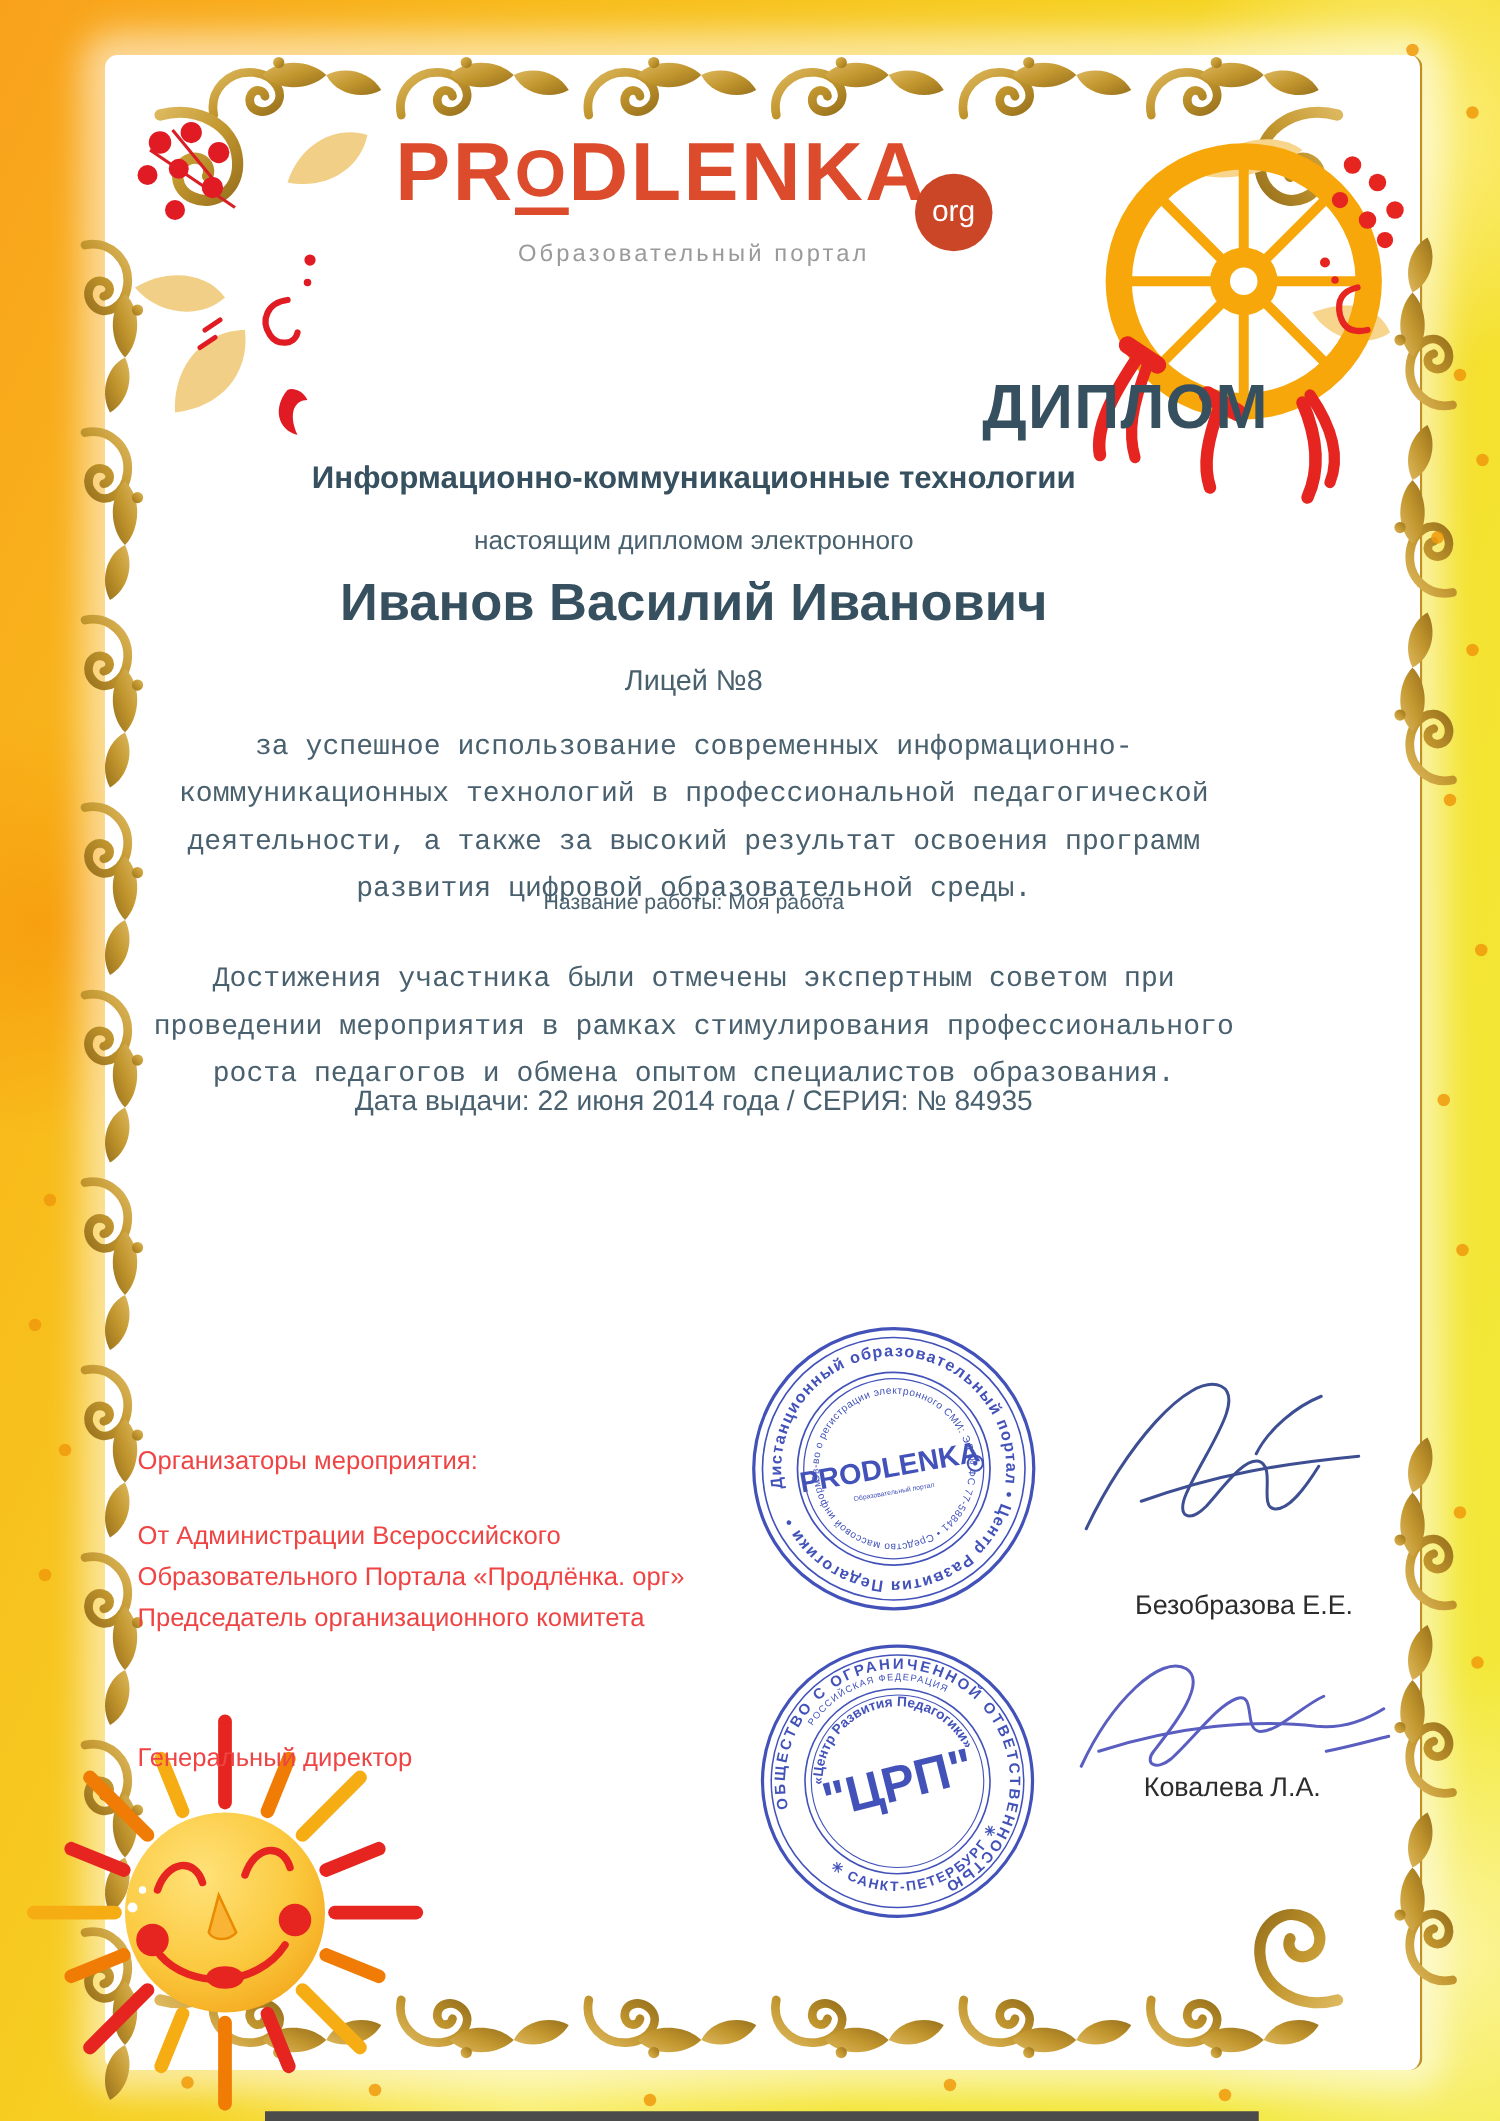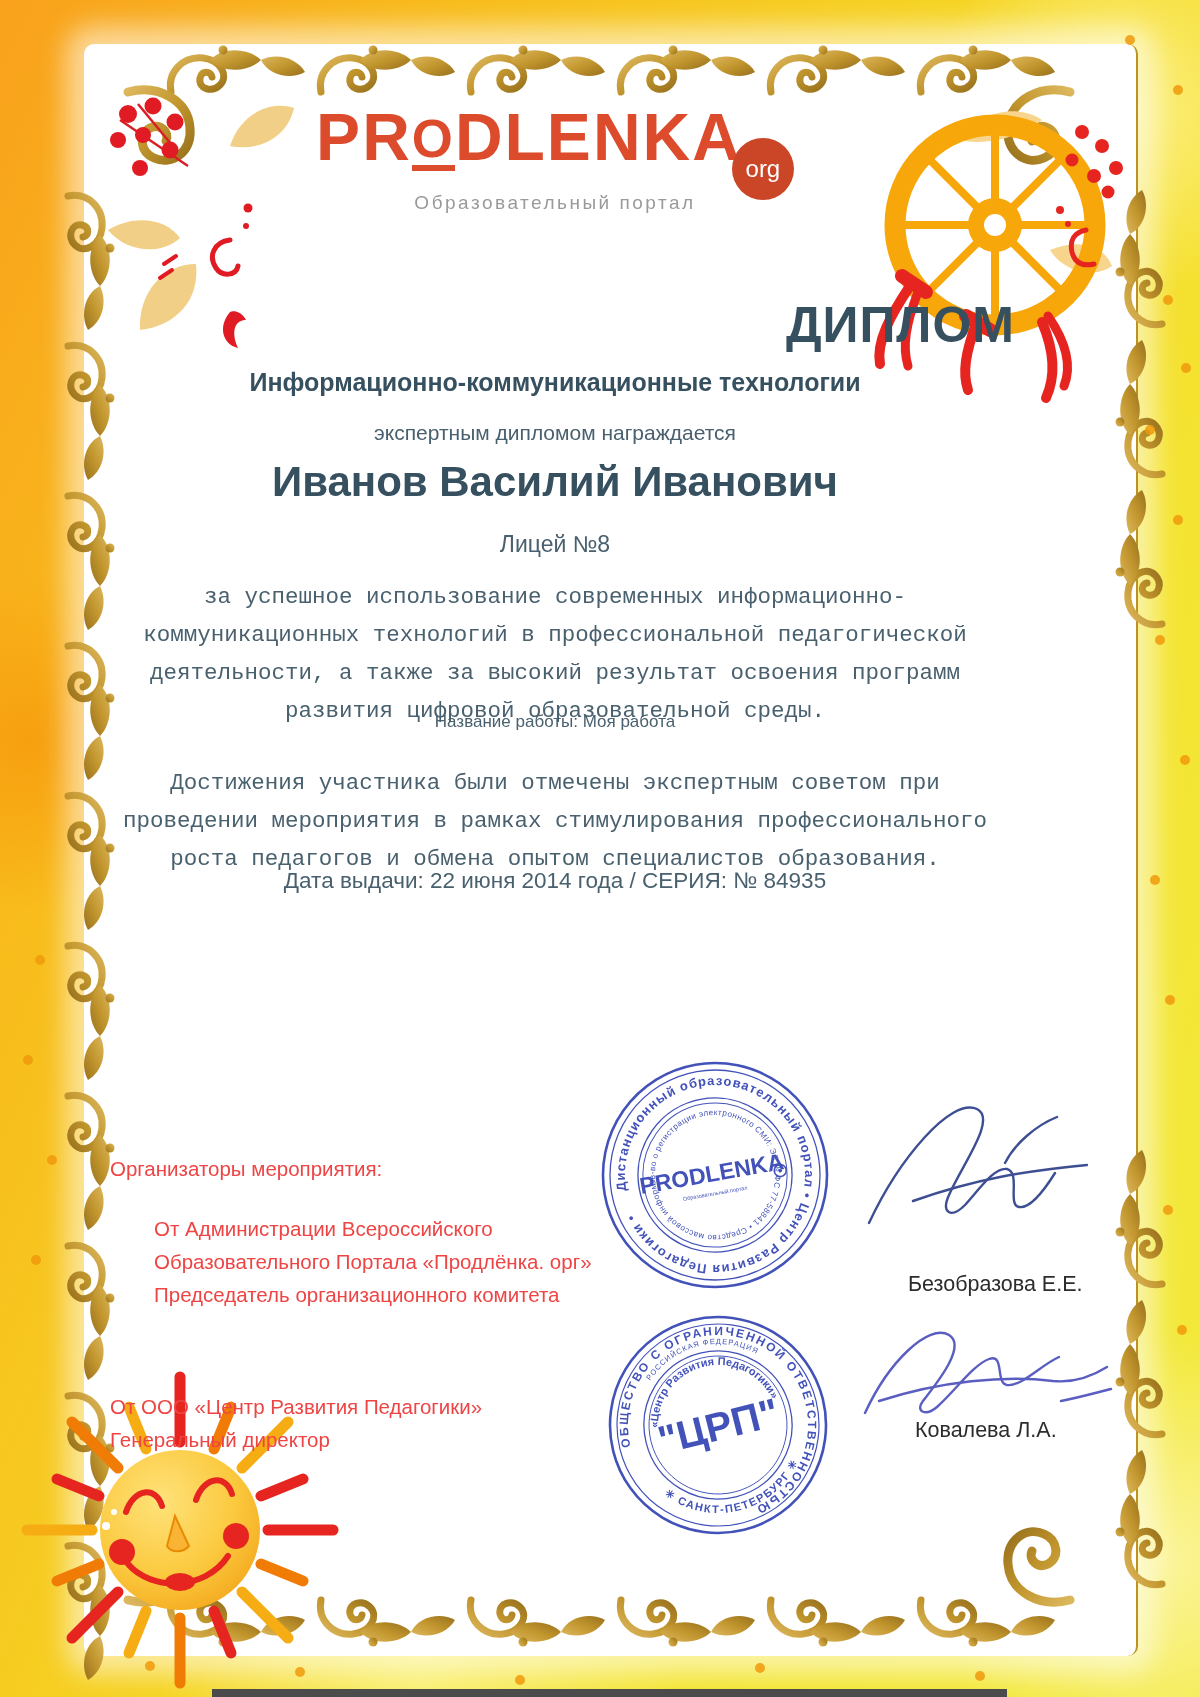--- a/index.html
+++ b/index.html
@@ -37,21 +37,21 @@
   .intro{position:absolute;top:421px;left:0;width:100%;font-size:21px;color:#49606e;}
   .recipient{position:absolute;top:458px;left:0;width:100%;font-size:42px;font-weight:bold;color:#36505f;}
   .school{position:absolute;top:531px;left:0;width:100%;font-size:23px;color:#49606e;}
   .para{position:absolute;left:20px;width:880px;font-size:22.5px;line-height:38px;color:#49606e;font-family:Liberation Mono, monospace;}
   .para1{top:578px;}
   .work{position:absolute;top:712px;left:0;width:100%;font-size:17px;color:#49606e;}
   .para2{top:764px;}
   .issue{position:absolute;top:868px;left:0;width:100%;font-size:22.5px;color:#49606e;}
   .org-block{position:absolute;color:#ef4444;text-align:left;font-size:20.5px;line-height:33px;}
   .org-heading{left:110px;top:1152px;}
-  .org1{left:110px;top:1212px;margin-left:44px;}
+  .org1{left:110px;top:1212px;}
   .org2{left:110px;top:1390px;}
   .signer{position:absolute;color:#2c2c2c;font-size:21.5px;}
   .signer1{left:908px;top:1272px;}
   .signer2{left:915px;top:1418px;}
   .sig{position:absolute;}
   .sig1{left:855px;top:1075px;}
   .sig2{left:845px;top:1305px;}
   .stamp{position:absolute;opacity:.92;}
   .stamp1{left:595px;top:1055px;transform:rotate(-10deg);}
   .stamp2{left:603px;top:1310px;transform:rotate(-14deg);}
@@ -239,37 +239,36 @@
 <div class="content">
   <div class="logo-row">
     <div>
       <span class="brand"><span>PR</span><span class="logo-o">O</span><span>DLENKA</span></span><span class="org-circle">org</span>
     </div>
     <div class="logo-sub">Образовательный портал</div>
   </div>
 
   <div class="doc-title">ДИПЛОМ</div>
   <div class="category">Информационно-коммуникационные технологии</div>
-  <div class="intro">экспертным дипломом награждается</div>
+  <div class="intro">настоящим дипломом электронного</div>
   <div class="recipient">Иванов Василий Иванович</div>
   <div class="school">Лицей №8</div>
   <div class="para para1">за успешное использование современных информационно-коммуникационных технологий в профессиональной педагогической деятельности, а также за высокий результат освоения программ развития цифровой образовательной среды.</div>
   <div class="work">Название работы: Моя работа</div>
   <div class="para para2">Достижения участника были отмечены экспертным советом при проведении мероприятия в рамках стимулирования профессионального роста педагогов и обмена опытом специалистов образования.</div>
   <div class="issue">Дата выдачи: 22 июня 2014 года / СЕРИЯ: № 84935</div>
 </div>
 
 <div class="org-block org-heading">Организаторы мероприятия:</div>
 <div class="org-block org1">
   <div>От Администрации Всероссийского</div>
   <div>Образовательного Портала «Продлёнка. орг»</div>
   <div>Председатель организационного комитета</div>
 </div>
 <div class="org-block org2">
-  <div>От ООО «Центр Развития Педагогики»</div>
   <div>Генеральный директор</div>
 </div>
 
 <svg class="sig sig1" width="250" height="180" viewBox="0 0 250 180">
   <g fill="none" stroke="#3d4f92" stroke-width="2.4" stroke-linecap="round">
     <path d="M14 148 C44 84 96 22 122 34 C142 44 108 88 94 120 C86 138 96 144 110 130 C126 112 140 92 152 94 C166 98 152 130 164 132 C176 134 190 114 200 98"></path>
     <path d="M150 88 C160 68 182 50 202 42"></path>
     <path d="M58 126 C120 104 170 96 232 90"></path>
   </g>
 </svg>

